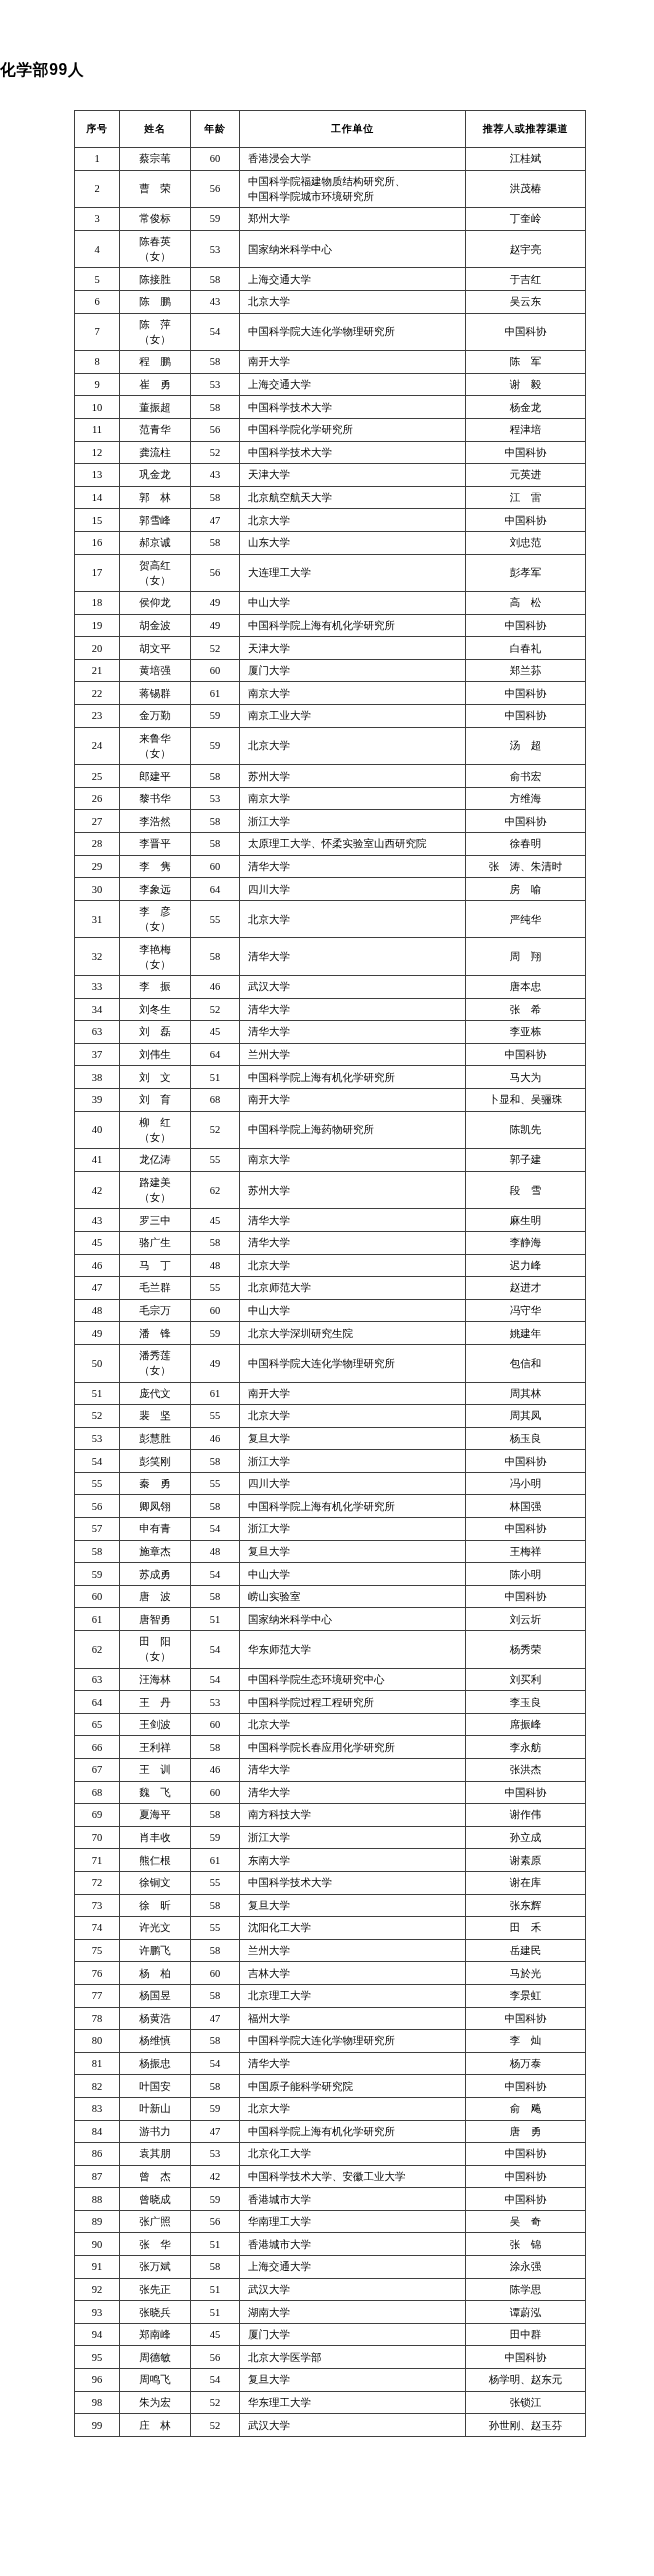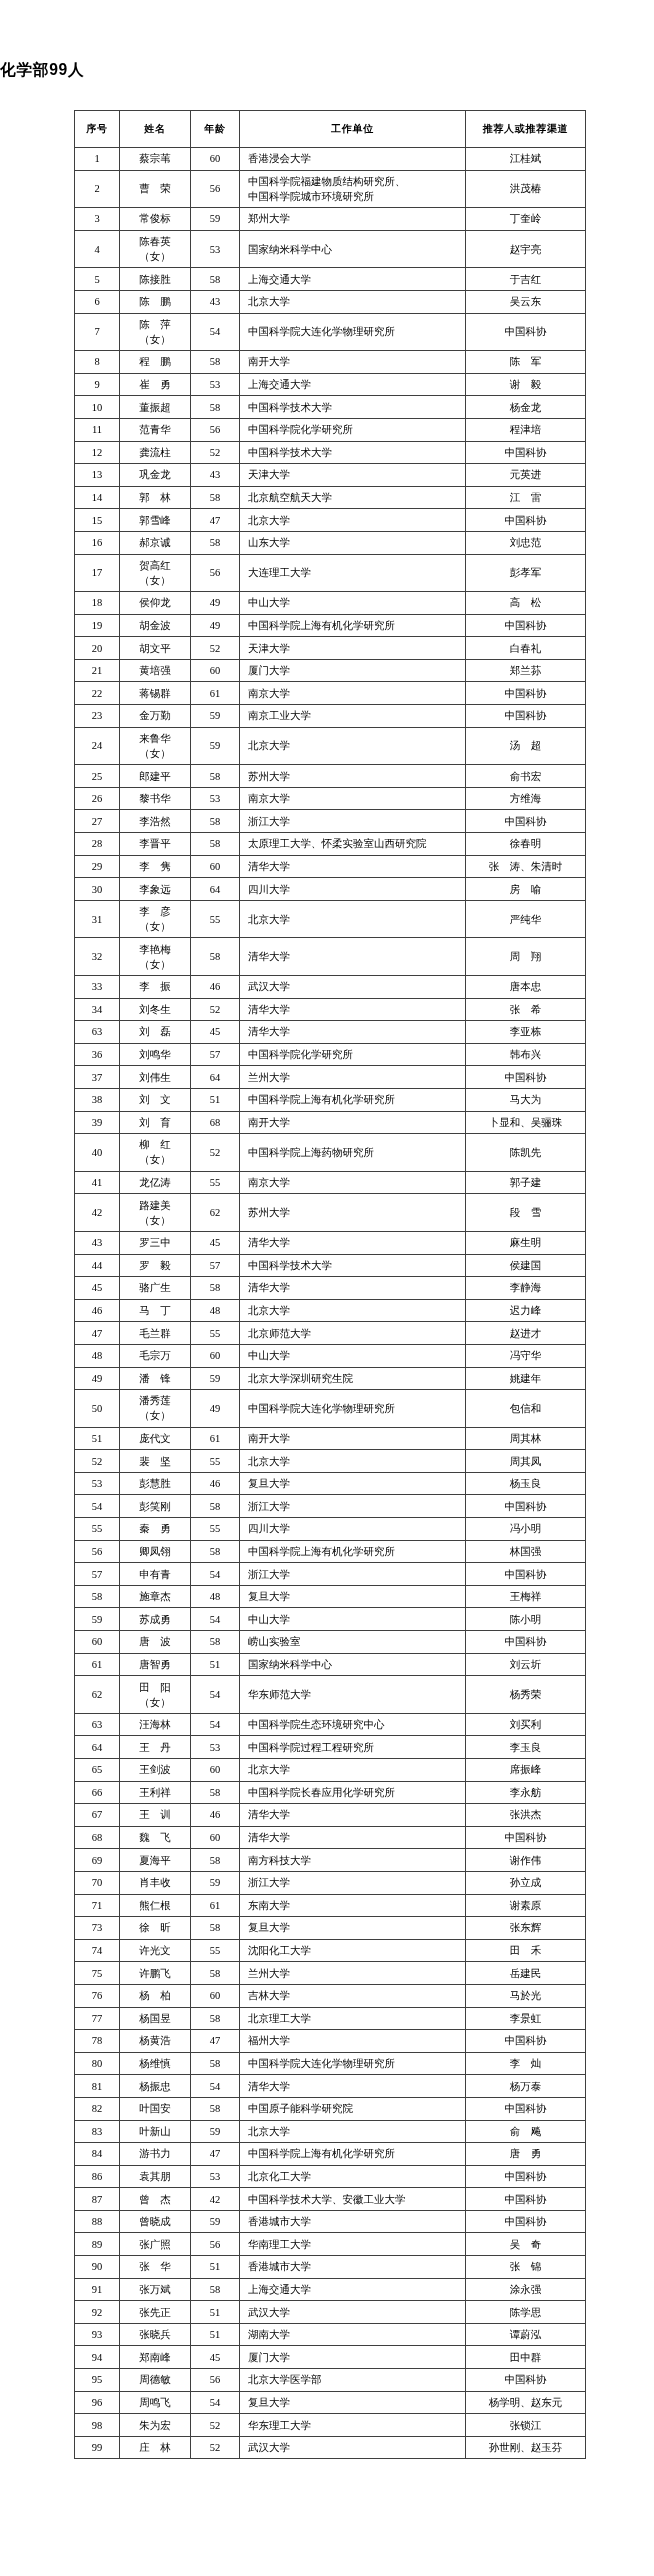--- a/index.html
+++ b/index.html
@@ -301,27 +301,20 @@
         <td>张　希</td>
       </tr>
       <tr>
         <td class="num">63</td>
         <td>刘　磊</td>
         <td class="num">45</td>
         <td class="unit">清华大学</td>
         <td>李亚栋</td>
       </tr>
       <tr>
-        <td class="num">36</td>
-        <td>刘鸣华</td>
-        <td class="num">57</td>
-        <td class="unit">中国科学院化学研究所</td>
-        <td>韩布兴</td>
-      </tr>
-      <tr>
         <td class="num">37</td>
         <td>刘伟生</td>
         <td class="num">64</td>
         <td class="unit">兰州大学</td>
         <td>中国科协</td>
       </tr>
       <tr>
         <td class="num">38</td>
         <td>刘　文</td>
         <td class="num">51</td>
@@ -359,27 +352,20 @@
         <td>段　雪</td>
       </tr>
       <tr>
         <td class="num">43</td>
         <td>罗三中</td>
         <td class="num">45</td>
         <td class="unit">清华大学</td>
         <td>麻生明</td>
       </tr>
       <tr>
-        <td class="num">44</td>
-        <td>罗　毅</td>
-        <td class="num">57</td>
-        <td class="unit">中国科学技术大学</td>
-        <td>侯建国</td>
-      </tr>
-      <tr>
         <td class="num">45</td>
         <td>骆广生</td>
         <td class="num">58</td>
         <td class="unit">清华大学</td>
         <td>李静海</td>
       </tr>
       <tr>
         <td class="num">46</td>
         <td>马　丁</td>
         <td class="num">48</td>
@@ -557,20 +543,27 @@
         <td>孙立成</td>
       </tr>
       <tr>
         <td class="num">71</td>
         <td>熊仁根</td>
         <td class="num">61</td>
         <td class="unit">东南大学</td>
         <td>谢素原</td>
       </tr>
       <tr>
+        <td class="num">72</td>
+        <td>徐铜文</td>
+        <td class="num">55</td>
+        <td class="unit">中国科学技术大学</td>
+        <td>谢在库</td>
+      </tr>
+      <tr>
         <td class="num">73</td>
         <td>徐　昕</td>
         <td class="num">58</td>
         <td class="unit">复旦大学</td>
         <td>张东辉</td>
       </tr>
       <tr>
         <td class="num">74</td>
         <td>许光文</td>
         <td class="num">55</td>

